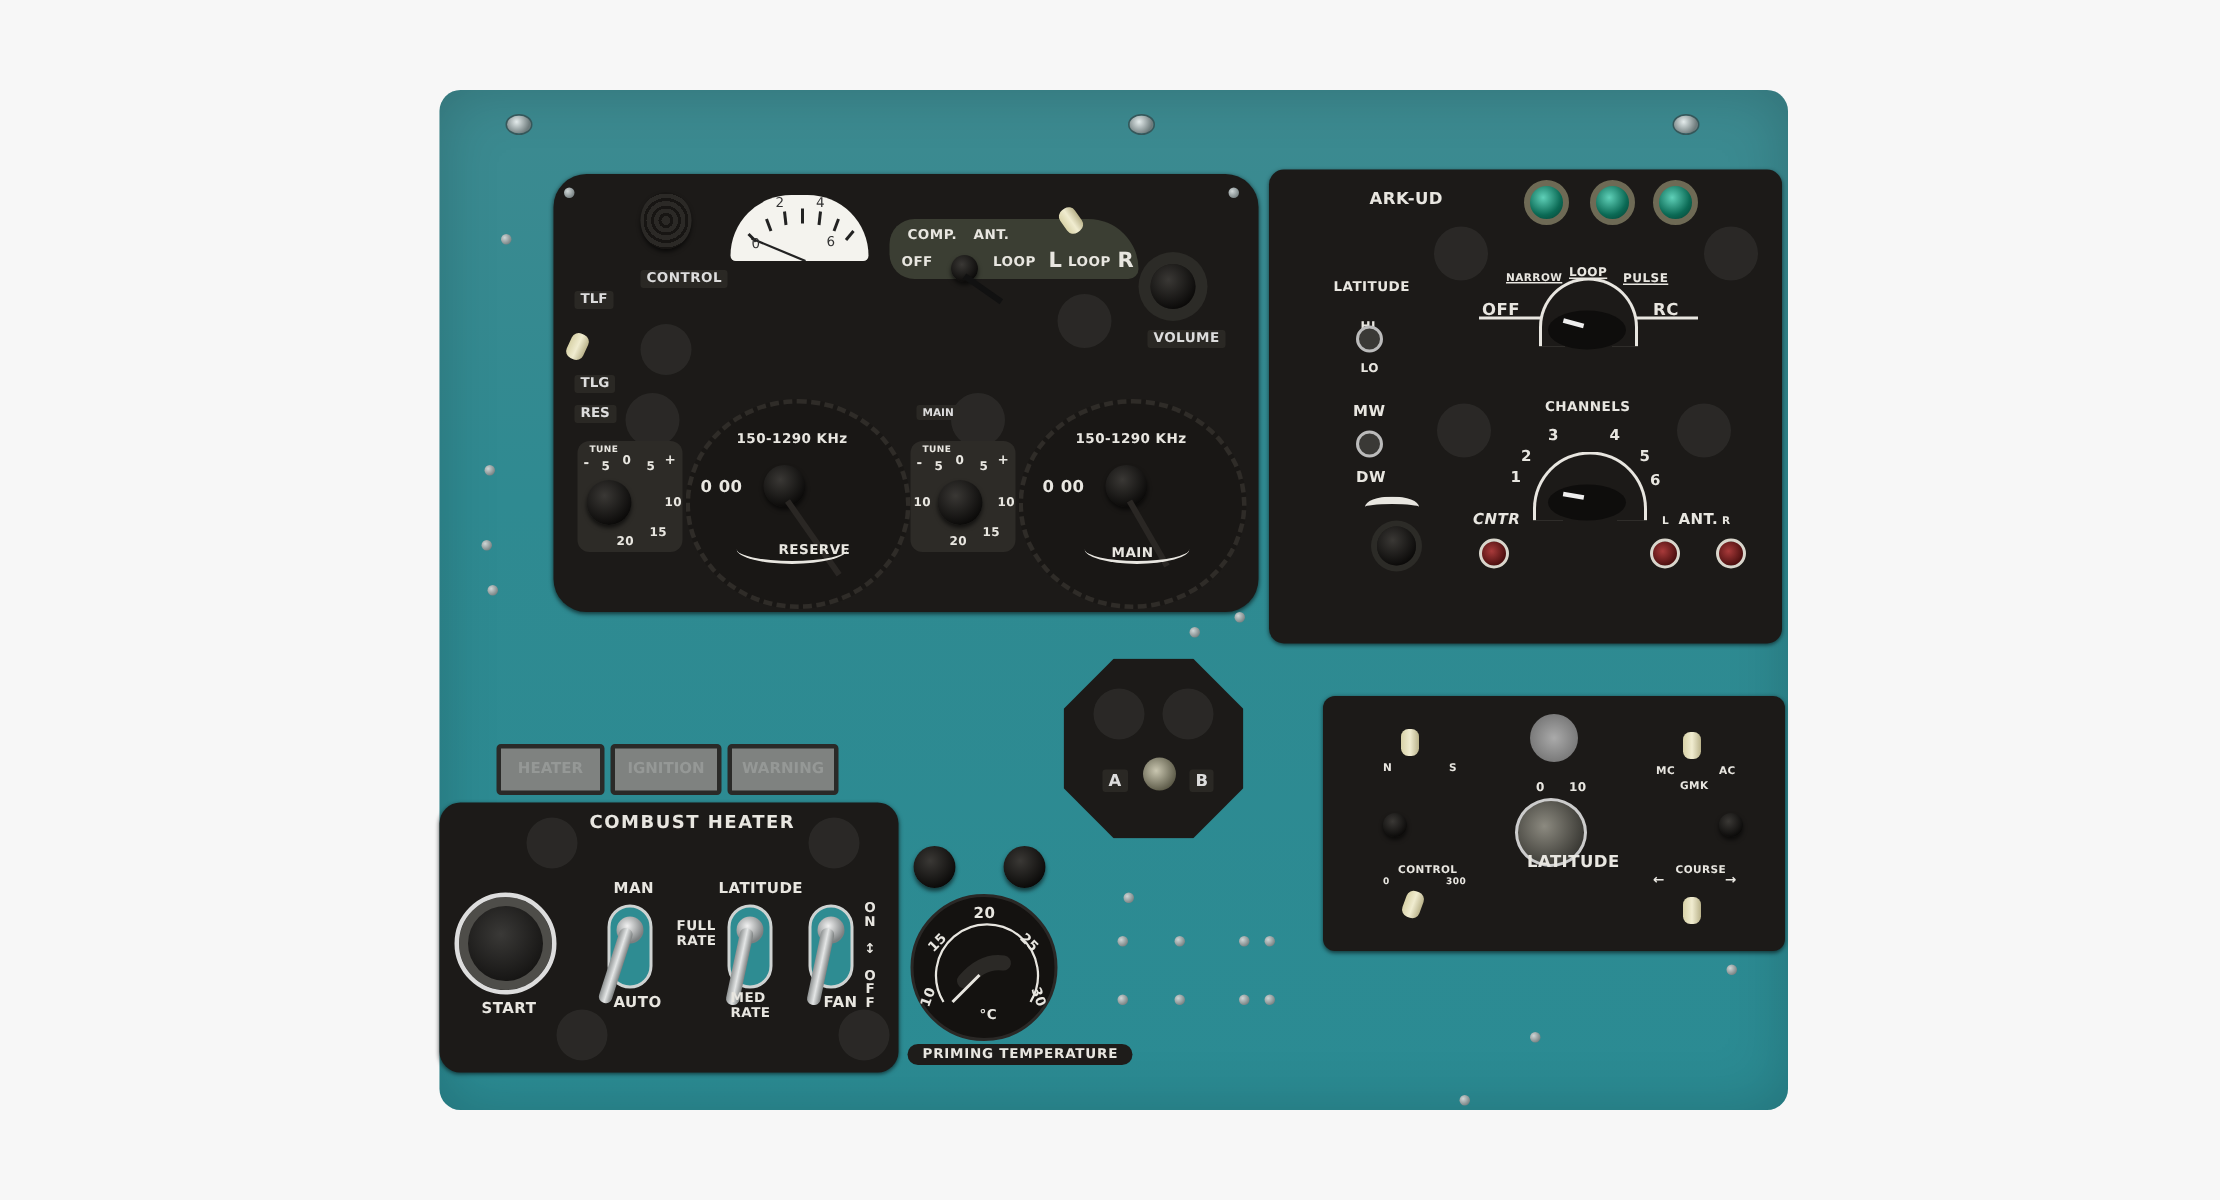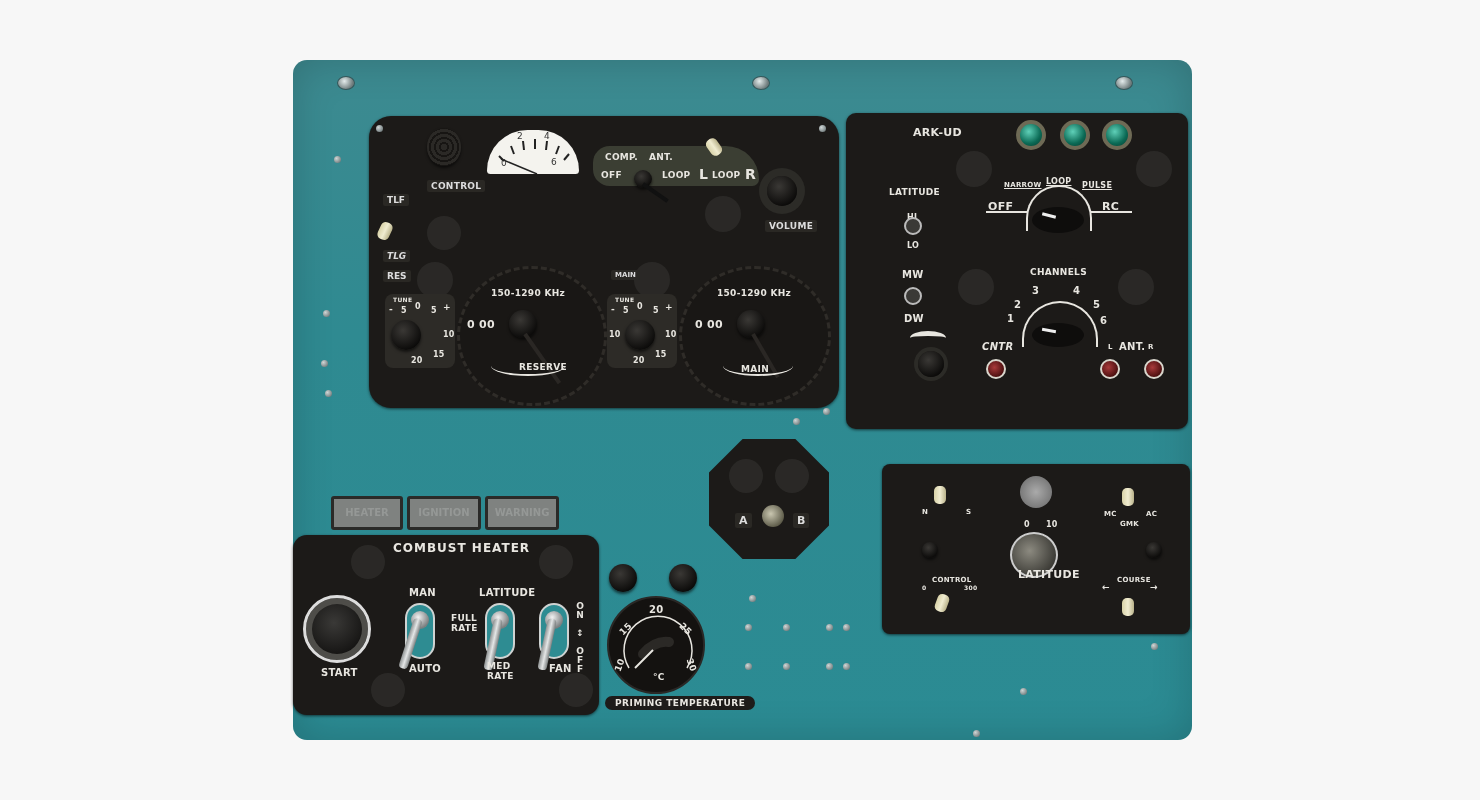--- a/index.html
+++ b/index.html
@@ -70,21 +70,21 @@
     <div class="knob" style="left:398px;top:60px;width:30px;height:30px;box-shadow:0 0 0 8px #2c2b27;"></div>
     <span class="lbl tag" style="left:396px;top:104px;">VOLUME</span>
 
     <div class="ghost" style="left:58px;top:100px;width:34px;height:34px"></div>
     <div class="ghost" style="left:48px;top:146px;width:36px;height:36px"></div>
     <div class="ghost" style="left:336px;top:80px;width:36px;height:36px"></div>
     <div class="ghost" style="left:265px;top:146px;width:36px;height:36px"></div>
 
     <span class="tag" style="left:14px;top:78px;">TLF</span>
     <div class="toggle-cream" style="left:10px;top:106px;transform:rotate(25deg);"></div>
-    <span class="tag" style="left:14px;top:134px;font-style:italic;">TLG</span>
+    <span class="tag" style="left:14px;top:134px;">TLG</span>
     <span class="tag" style="left:14px;top:154px;">RES</span>
     <span class="tag" style="left:242px;top:154px;font-size:7px;">MAIN</span>
 
     <div style="position:absolute;left:16px;top:178px;width:70px;height:74px;background:#2d2b27;border-radius:8px;"></div>
     <span class="lbl" style="left:24px;top:180px;font-size:6px;">TUNE</span>
     <span class="lbl" style="left:20px;top:188px;">-</span>
     <span class="lbl" style="left:32px;top:190px;font-size:8px;">5</span>
     <span class="lbl" style="left:46px;top:186px;font-size:8px;">0</span>
     <span class="lbl" style="left:62px;top:190px;font-size:8px;">5</span>
     <span class="lbl" style="left:74px;top:186px;">+</span>

